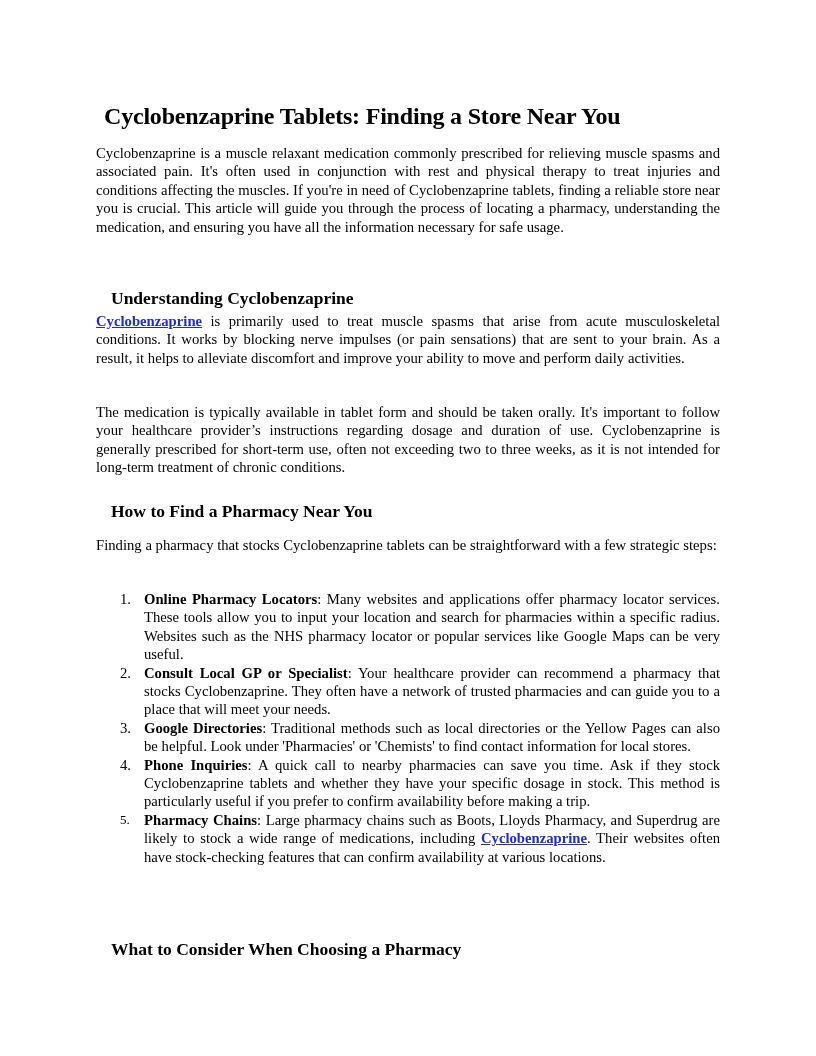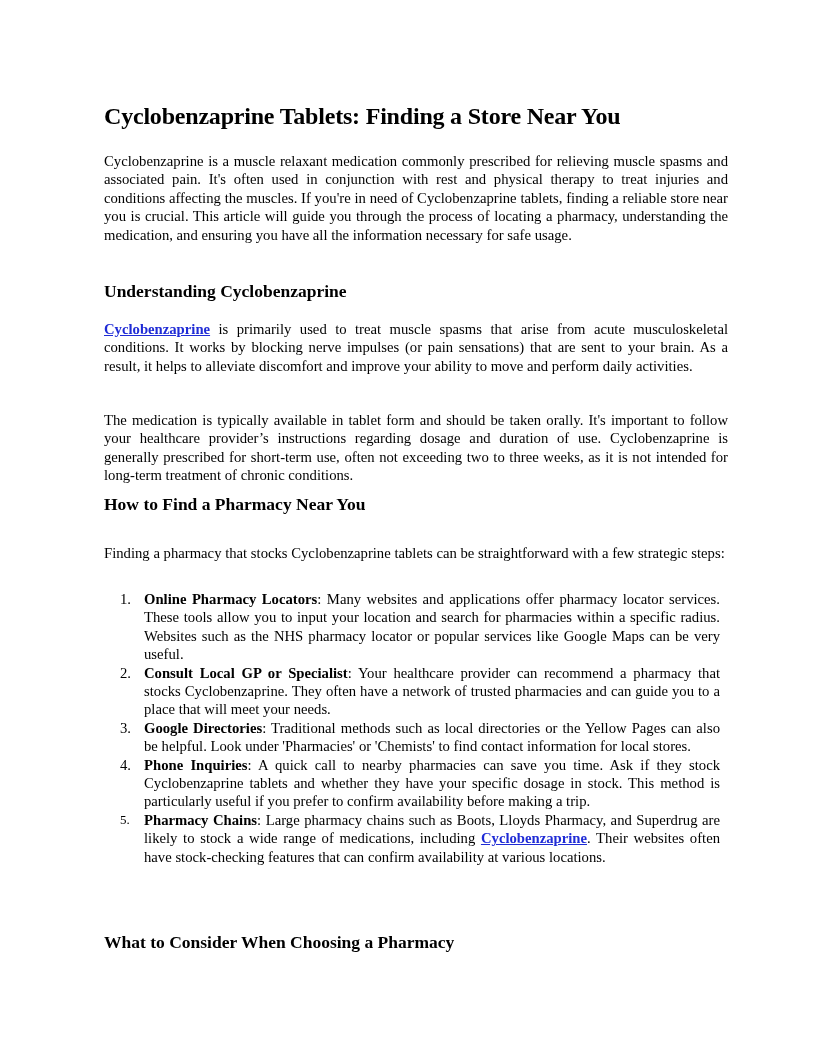--- a/index.html
+++ b/index.html
@@ -1,21 +1,21 @@
 <!DOCTYPE html>
 <html><head>
 <meta charset="utf-8">
 <style>
   html, body { margin: 0; padding: 0; background: #ffffff; }
   body { width: 816px; height: 1056px; position: relative; overflow: hidden;
          font-family: "Liberation Serif", "DejaVu Serif", serif; color: #000; }
   .page { position: absolute; left: 96px; top: 0; width: 624px; }
   h1 { position: absolute; top: 95px; left: 0; margin: 8px; font-size: 24px; font-weight: bold; white-space: nowrap; letter-spacing: -0.2px; }
-  h2 { position: absolute; left: 0; margin: 8px; font-size: 17.5px; font-weight: bold; white-space: nowrap; }
-  p.body { position: absolute; left: 0; width: 624px; margin: 8px; font-size: 14.7px; line-height: 18.4px; text-align: justify; }
+  h2 { position: absolute; left: 0; margin: 15px; font-size: 17.5px; font-weight: bold; white-space: nowrap; }
+  p.body { position: absolute; left: 0; width: 624px; margin: 0; font-size: 14.7px; line-height: 18.4px; text-align: justify; }
   a.link { color: #1a0dab; color: #1f2bd6; font-weight: bold; text-decoration: underline; }
   ol.steps { position: absolute; left: 0; top: 590px; width: 624px; margin: 0; padding: 0; list-style: none; }
   ol.steps li { position: relative; padding-left: 48px; font-size: 14.7px; line-height: 18.4px; text-align: justify; }
   ol.steps li .num { position: absolute; left: 24px; top: 0; }
   ol.steps li b { font-weight: bold; }
 </style>
 </head>
 <body>
 
 <div class="page">

